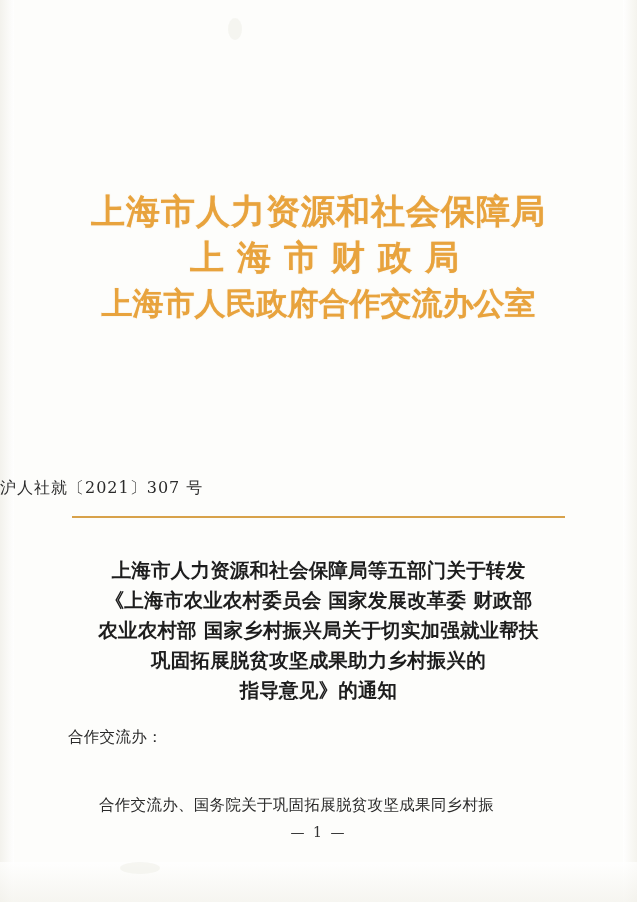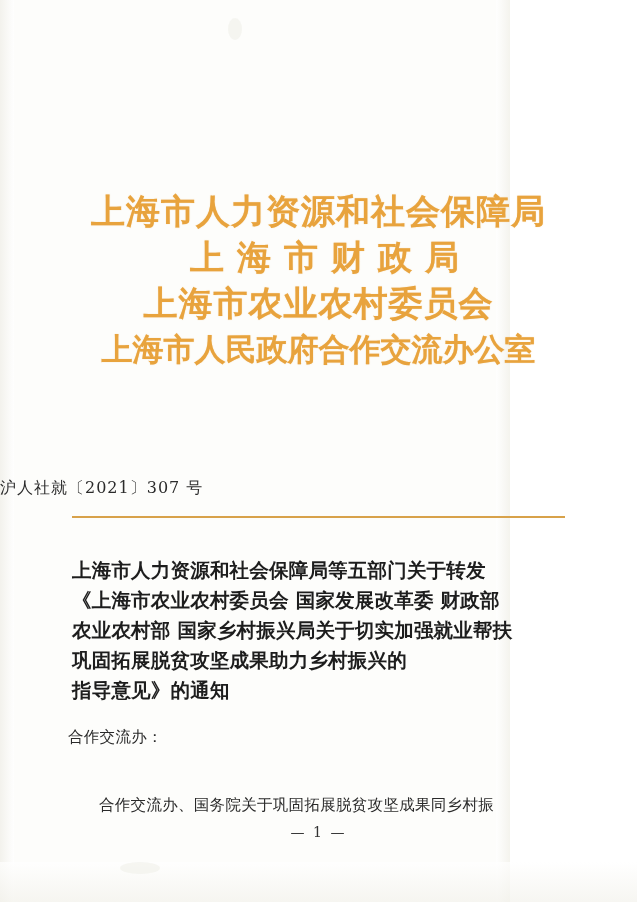--- a/index.html
+++ b/index.html
@@ -10,21 +10,21 @@
   body {
     width: 637px;
     height: 902px;
     overflow: hidden;
     font-family: "DejaVu Serif", "Liberation Serif", serif;
     position: relative;
   }
 
   .page {
     position: relative;
-    width: 510px;
+    width: 637px;
     height: 902px;
     background: #fdfdfb;
   }
 
   
   .paper-edge-left {
     position: absolute;
     left: 0; top: 0;
     width: 14px; height: 902px;
     background: linear-gradient(to right, #f0efe9, #ffffff);
@@ -90,21 +90,21 @@
     width: 493px;
     height: 2px;
     background: #d8a24a;
   }
 
   .doc-title {
     position: absolute;
     left: 72px;
     top: 556px;
     width: 493px;
-    text-align: left;
+    text-align: center;
     font-family: "DejaVu Serif", "Liberation Serif", serif;
     font-weight: bold;
     font-size: 19.5px;
     line-height: 30px;
     color: #1d1d1d;
     letter-spacing: 0.2px;
   }
 
   .recipient {
     position: absolute;
@@ -156,21 +156,20 @@
   <div class="paper-edge-left"></div>
   <div class="paper-edge-right"></div>
   <div class="paper-edge-bottom"></div>
 
   <div class="smudge" style="left:228px; top:18px; width:14px; height:22px;"></div>
   <div class="smudge" style="left:120px; top:862px; width:40px; height:12px;"></div>
 
   <div class="issuer-block">
     <div class="issuer-line">上海市人力资源和社会保障局</div>
     <div class="issuer-line spaced">上海市财政局</div>
-    <div class="issuer-line">上海市农业农村委员会</div>
     <div class="issuer-line l5">上海市人民政府合作交流办公室</div>
   </div>
 
   <div class="doc-number">沪人社就〔2021〕307 号</div>
 
   <div class="red-rule"></div>
 
   <div class="doc-title">
     <div>上海市人力资源和社会保障局等五部门关于转发</div>
     <div>《上海市农业农村委员会 国家发展改革委 财政部</div>

